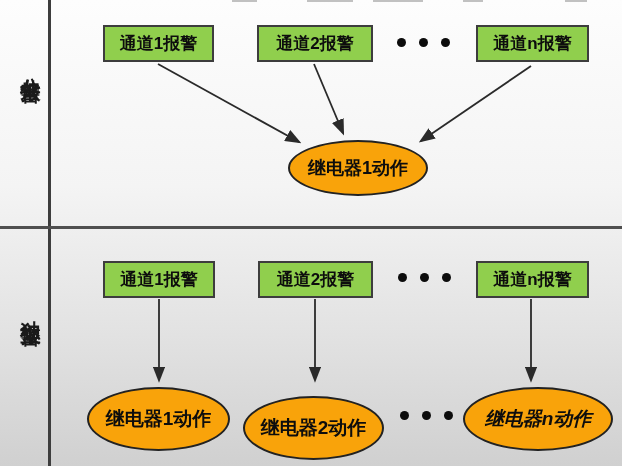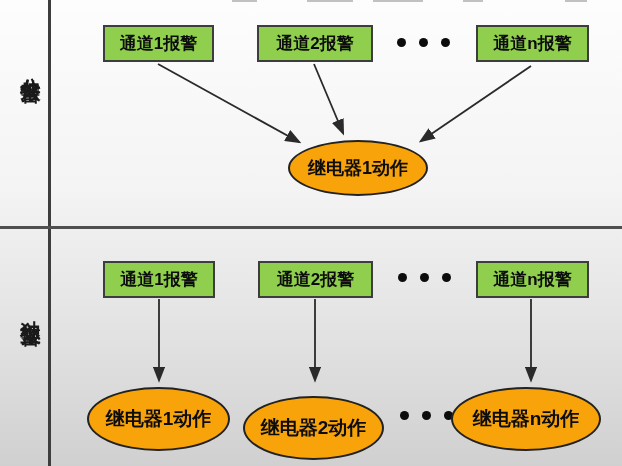--- a/index.html
+++ b/index.html
@@ -90,15 +90,15 @@
   </div>
   <div class="chbox" style="left:476px;top:261px;width:113px;">通道n报警</div>
 
   <div class="relay" style="left:87px;top:387px;width:143px;height:64px;font-size:19px;">继电器1动作</div>
   <div class="relay" style="left:243px;top:396px;width:141px;height:64px;font-size:19px;">继电器2动作</div>
   <div class="dots" style="left:400px;top:411px;" title="• • •">
     <span class="dot"></span>
     <span class="dot"></span>
     <span class="dot"></span>
   </div>
-  <div class="relay" style="left:451px;top:387px;width:150px;height:64px;font-size:19px;">继电器n动作</div>
+  <div class="relay" style="left:463px;top:387px;width:150px;height:64px;font-size:19px;font-style:italic;">继电器n动作</div>
 
 </div>
 
 </body></html>

